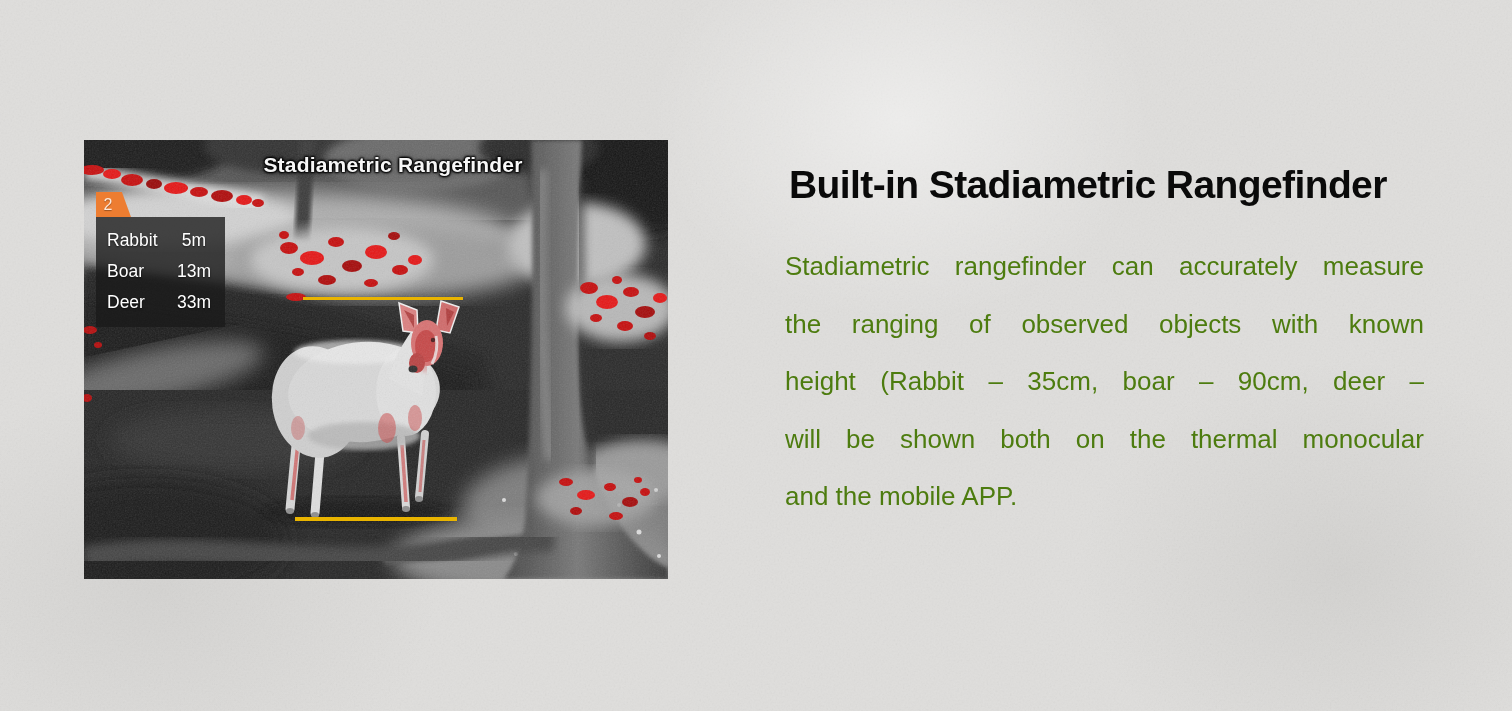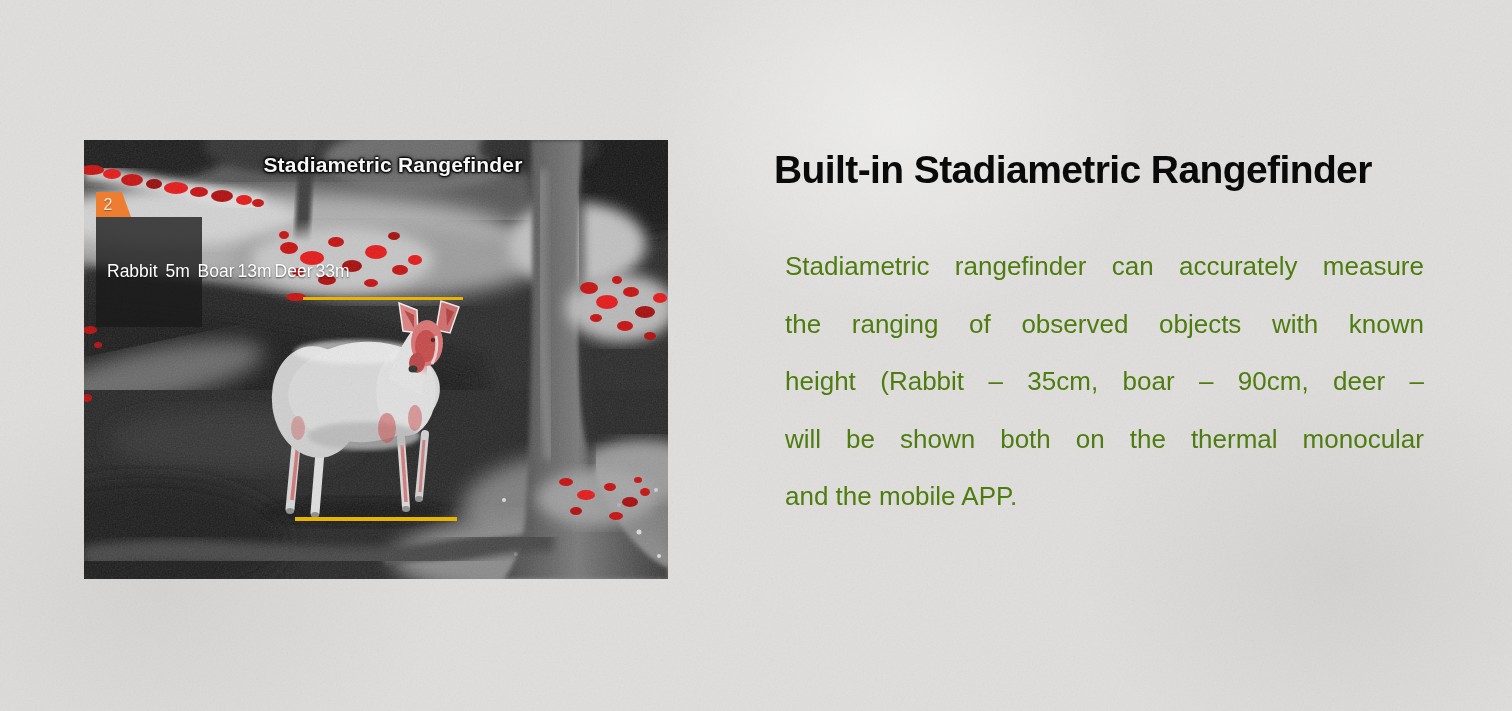--- a/index.html
+++ b/index.html
@@ -27,36 +27,36 @@
                 -1px 1px 2px rgba(0,0,0,.9),1px 1px 2px rgba(0,0,0,.9),0 0 6px rgba(0,0,0,.6);
   }
   .badge{
     position:absolute;left:12px;top:52px;width:35px;height:25px;
     background:#ed7d31;color:#fde9d9;font-size:16px;font-weight:400;
     clip-path:polygon(0 0,74% 0,100% 100%,0 100%);
     display:flex;align-items:center;justify-content:center;padding-right:11px;box-sizing:border-box;
     text-shadow:0 1px 1px rgba(0,0,0,.35);
   }
   .range-panel{
-    position:absolute;left:12px;top:77px;width:106px;height:110px;
+    position:absolute;left:12px;top:77px;width:129px;height:110px;
     background:rgba(26,26,26,.78);
-    display:flex;flex-direction:row;justify-content:space-evenly;
+    display:flex;flex-direction:column;justify-content:space-evenly;
     padding:2px 11px;box-sizing:border-box;
   }
   .range-row{display:flex;justify-content:space-between;align-items:center;
     color:#fff;font-size:17.5px;line-height:1;text-shadow:0 1px 2px rgba(0,0,0,.6);}
   .range-row .dist{min-width:40px;text-align:center;}
   .measure-line{position:absolute;background:#e9b400;box-shadow:0 0 1px rgba(0,0,0,.4);}
   .measure-line.upper{left:219px;top:157px;width:160px;height:3px;}
   .measure-line.lower{left:211px;top:377px;width:162px;height:4px;}
 
   
   .article{position:absolute;left:773px;top:0;width:639px;z-index:2;}
   .article h1{
-    position:absolute;left:0;top:146px;margin:1px;width:639px;
+    position:absolute;left:0;top:146px;margin:16px;width:639px;
     font-size:39px;line-height:46px;font-weight:700;color:#0a0a0a;
     letter-spacing:-0.6px;white-space:nowrap;
   }
   .article .body{position:absolute;left:12px;top:238px;width:639px;color:#4d7c0f;}
   .body-line{
     width:639px;font-size:26px;line-height:57.5px;
     text-align:justify;text-align-last:justify;
   }
   .body-line:last-child{text-align-last:left;}
 </style>

